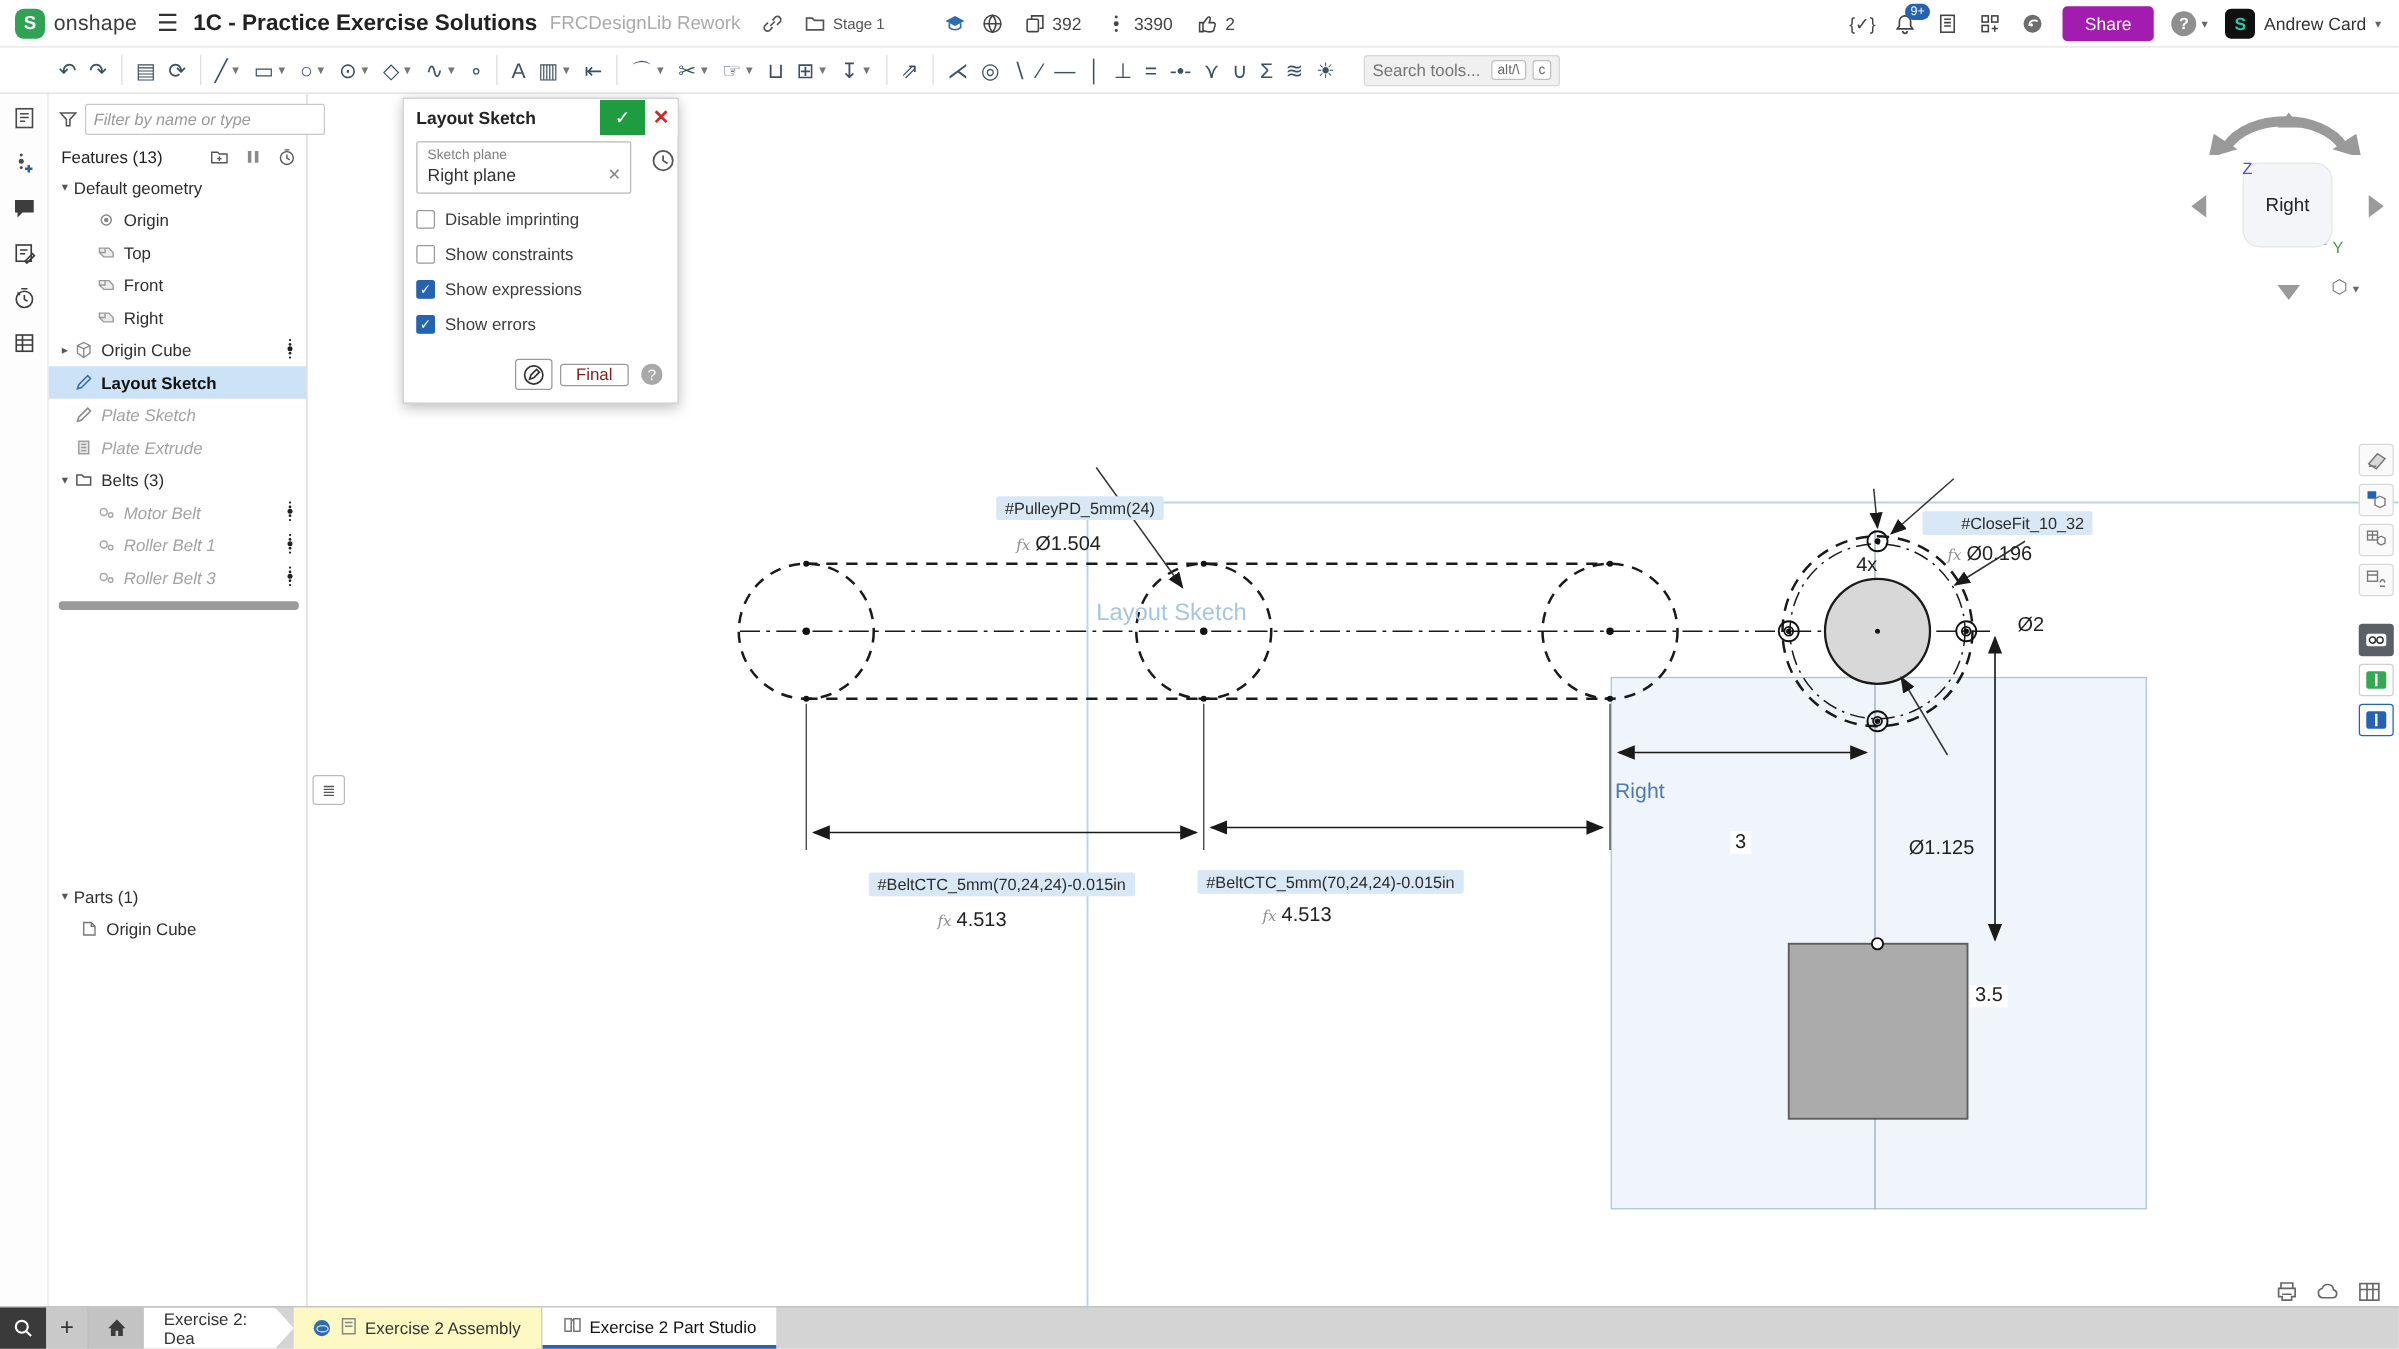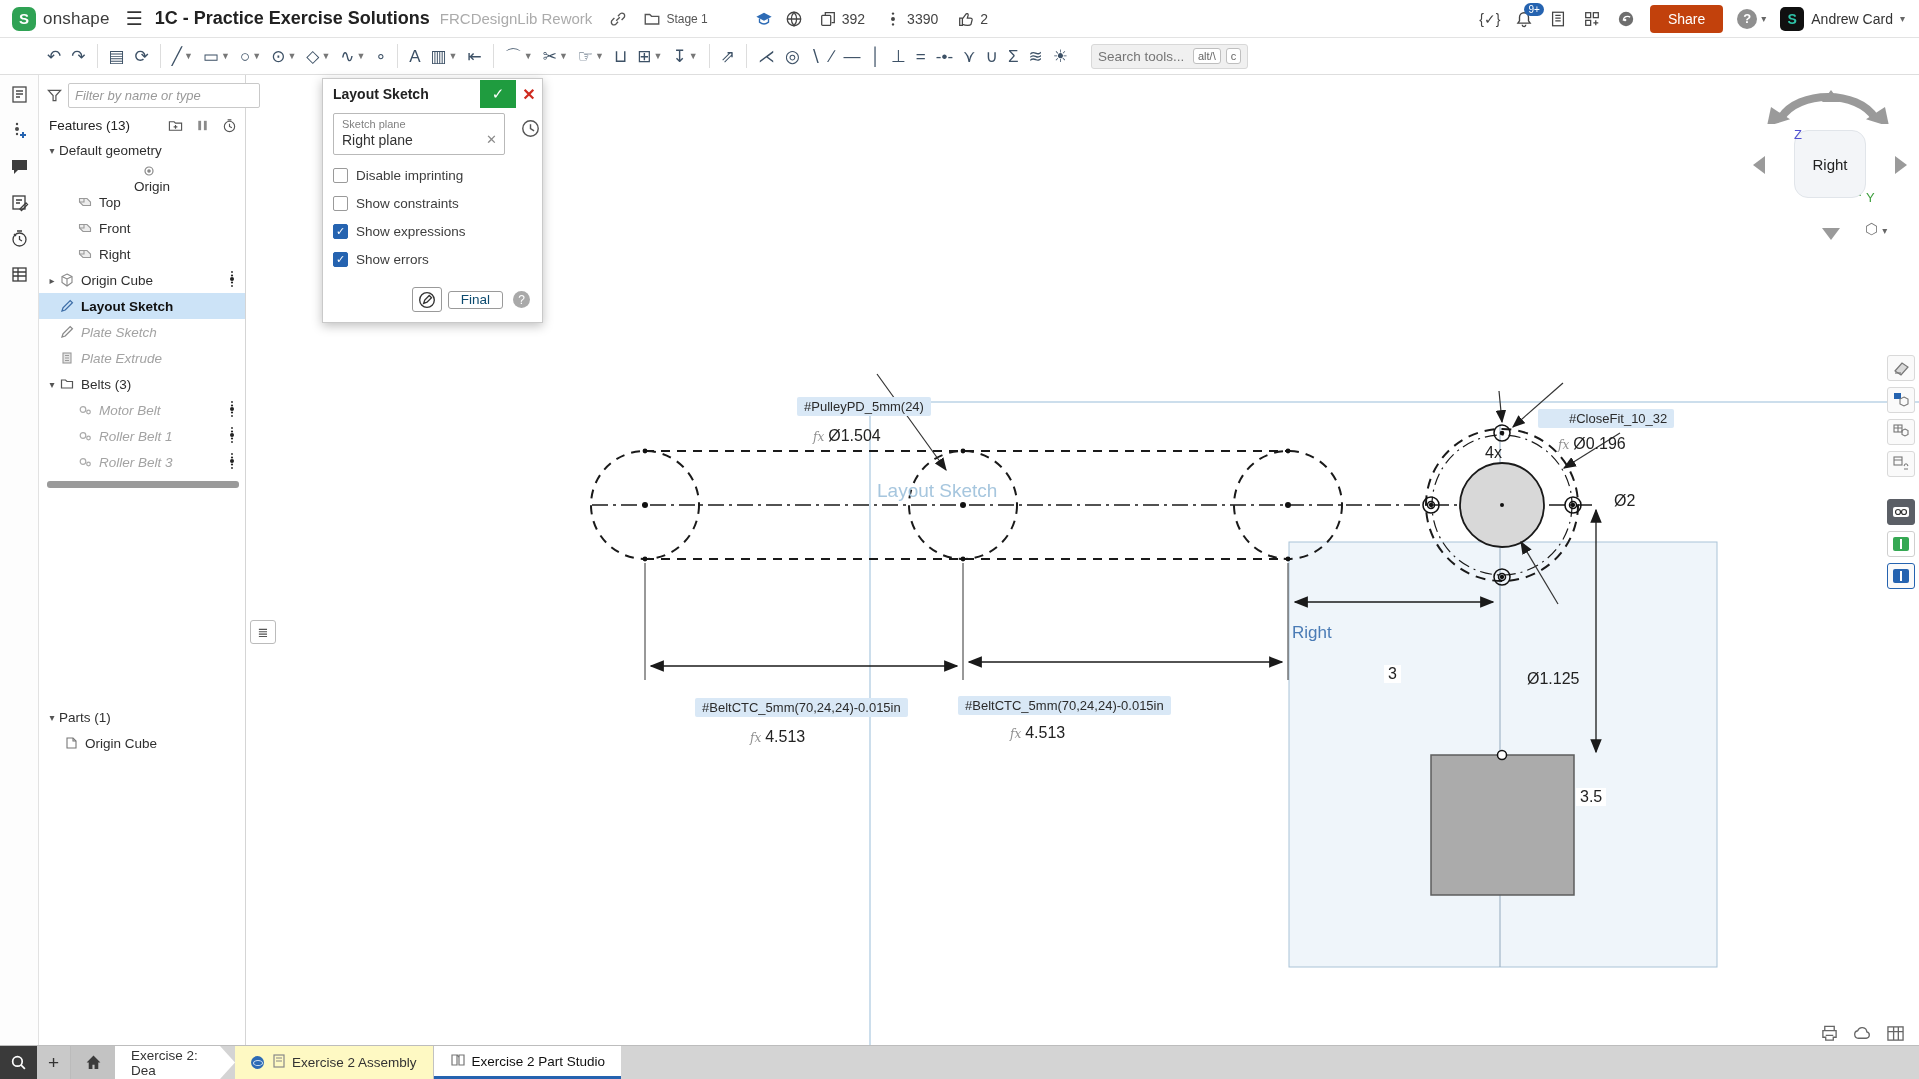--- a/index.html
+++ b/index.html
@@ -16,21 +16,21 @@
   .logo-text { font-size:17px; color:#3c3c3c; letter-spacing:.2px; }
   .hamburger { font-size:19px; color:#333; margin:0 12px 0 16px; cursor:pointer; }
   .doc-title { font-size:18px; font-weight:bold; color:#222; white-space:nowrap; }
   .doc-sub { font-size:15px; color:#ababab; margin-left:10px; white-space:nowrap; }
   .tb-ic { width:20px; height:20px; display:inline-flex; align-items:center; justify-content:center; color:#555; }
   .tb-ic svg { width:18px; height:18px; }
   .tb-count { font-size:14px; color:#444; margin:0 4px 0 4px; }
   .tb-right { margin-left:auto; display:flex; align-items:center; gap:14px; padding-right:14px; }
   .badge { position:absolute; top:-6px; right:-10px; background:#2563b0; color:#fff; font-size:10px;
     border-radius:7px; padding:1px 4px; }
-  .share-btn { background:#c2410c; color:#fff; font-size:14px; border:none; border-radius:4px;
+  .share-btn { background:#a21caf; color:#fff; font-size:14px; border:none; border-radius:4px;
     padding:6px 18px; cursor:pointer; }
   .help-circle { width:20px; height:20px; border-radius:50%; background:#8f8f8f; color:#fff;
     font-size:13px; font-weight:bold; display:flex; align-items:center; justify-content:center; }
   .avatar { width:24px; height:24px; border-radius:5px; background:#101010; color:#2ec4a9;
     font-weight:bold; font-size:14px; display:flex; align-items:center; justify-content:center; }
   .caret { font-size:10px; color:#666; }
   .user-name { font-size:14px; color:#333; }
 
   
   #toolbar { position:absolute; left:0; top:38px; width:1919px; height:37px; background:#fff;
@@ -90,21 +90,21 @@
   .plane-clear { position:absolute; right:7px; bottom:7px; color:#8a8a8a; font-size:13px; cursor:pointer; }
   .fld-clock { position:absolute; right:2px; top:10px; color:#555; cursor:pointer; }
   .chk-row { display:flex; align-items:center; gap:8px; margin-top:13px; color:#3d3d3d; cursor:pointer; }
   .chk { width:15px; height:15px; border:1px solid #9a9a9a; border-radius:2px; background:#fff; flex:none;
     display:flex; align-items:center; justify-content:center; font-size:11px; color:#fff; }
   .chk.on { background:#2563b0; border-color:#2563b0; }
   .dlg-foot { display:flex; align-items:center; justify-content:flex-end; gap:6px; padding:10px 8px 10px 0; }
   .sketch-btn { width:30px; height:25px; border:1px solid #9a9a9a; border-radius:3px; background:#fff;
     display:flex; align-items:center; justify-content:center; cursor:pointer; color:#333; }
   .final-btn { height:18px; border:1px solid #9a9a9a; border-radius:3px; background:#fff; font-size:13.5px;
-    color:#0c4a6e; padding:0 12px; cursor:pointer; font-family:inherit; }
+    color:#7f1d1d; padding:0 12px; cursor:pointer; font-family:inherit; }
   .dlg-help { width:17px; height:17px; border-radius:50%; background:#a9a9a9; color:#fff; font-size:12px;
     display:flex; align-items:center; justify-content:center; margin:0 4px; }
 
   
   #canvas { position:absolute; left:0; top:75px; width:1919px; height:970px; z-index:1; }
   .cv-label { position:absolute; z-index:5; white-space:nowrap; }
   .chip { background:#d9e8f6; border-radius:2px; padding:2px 7px; font-size:13px; color:#2b2b2b; cursor:pointer; }
   .dim-val { font-size:16px; color:#222; cursor:pointer; }
   .dim-val.onwhite { background:#fff; padding:0 4px; }
   .fx { font-family:"DejaVu Serif", serif; font-style:italic; font-size:12px; color:#909090; margin-right:4px; }
@@ -555,21 +555,21 @@
           <circle cx="8" cy="9" r="5.5"></circle>
           <path d="M8 6v3l2.5 1.5M6 2h4"></path>
         </svg>
     </span>
   </div>
   <div id="feature-tree">
       <div class="tree-row" style="padding-left: 6px;">
         <span class="caret-s">▾</span>
         <span>Default geometry</span>
       </div>
-      <div class="tree-row" style="padding-left: 24px; flex-direction: column;">
+      <div class="tree-row" style="padding-left: 24px;">
         <span class="caret-s"></span>
         <span class="t-ic" style="color:#8a8a8a">
           <svg viewBox="0 0 14 14" fill="none" stroke="#888" stroke-width="1.2">
             <circle cx="7" cy="7" r="4"></circle>
             <circle cx="7" cy="7" r="1.2" fill="#888"></circle>
           </svg>
         </span>
         <span>Origin</span>
       </div>
       <div class="tree-row" style="padding-left: 24px;">

